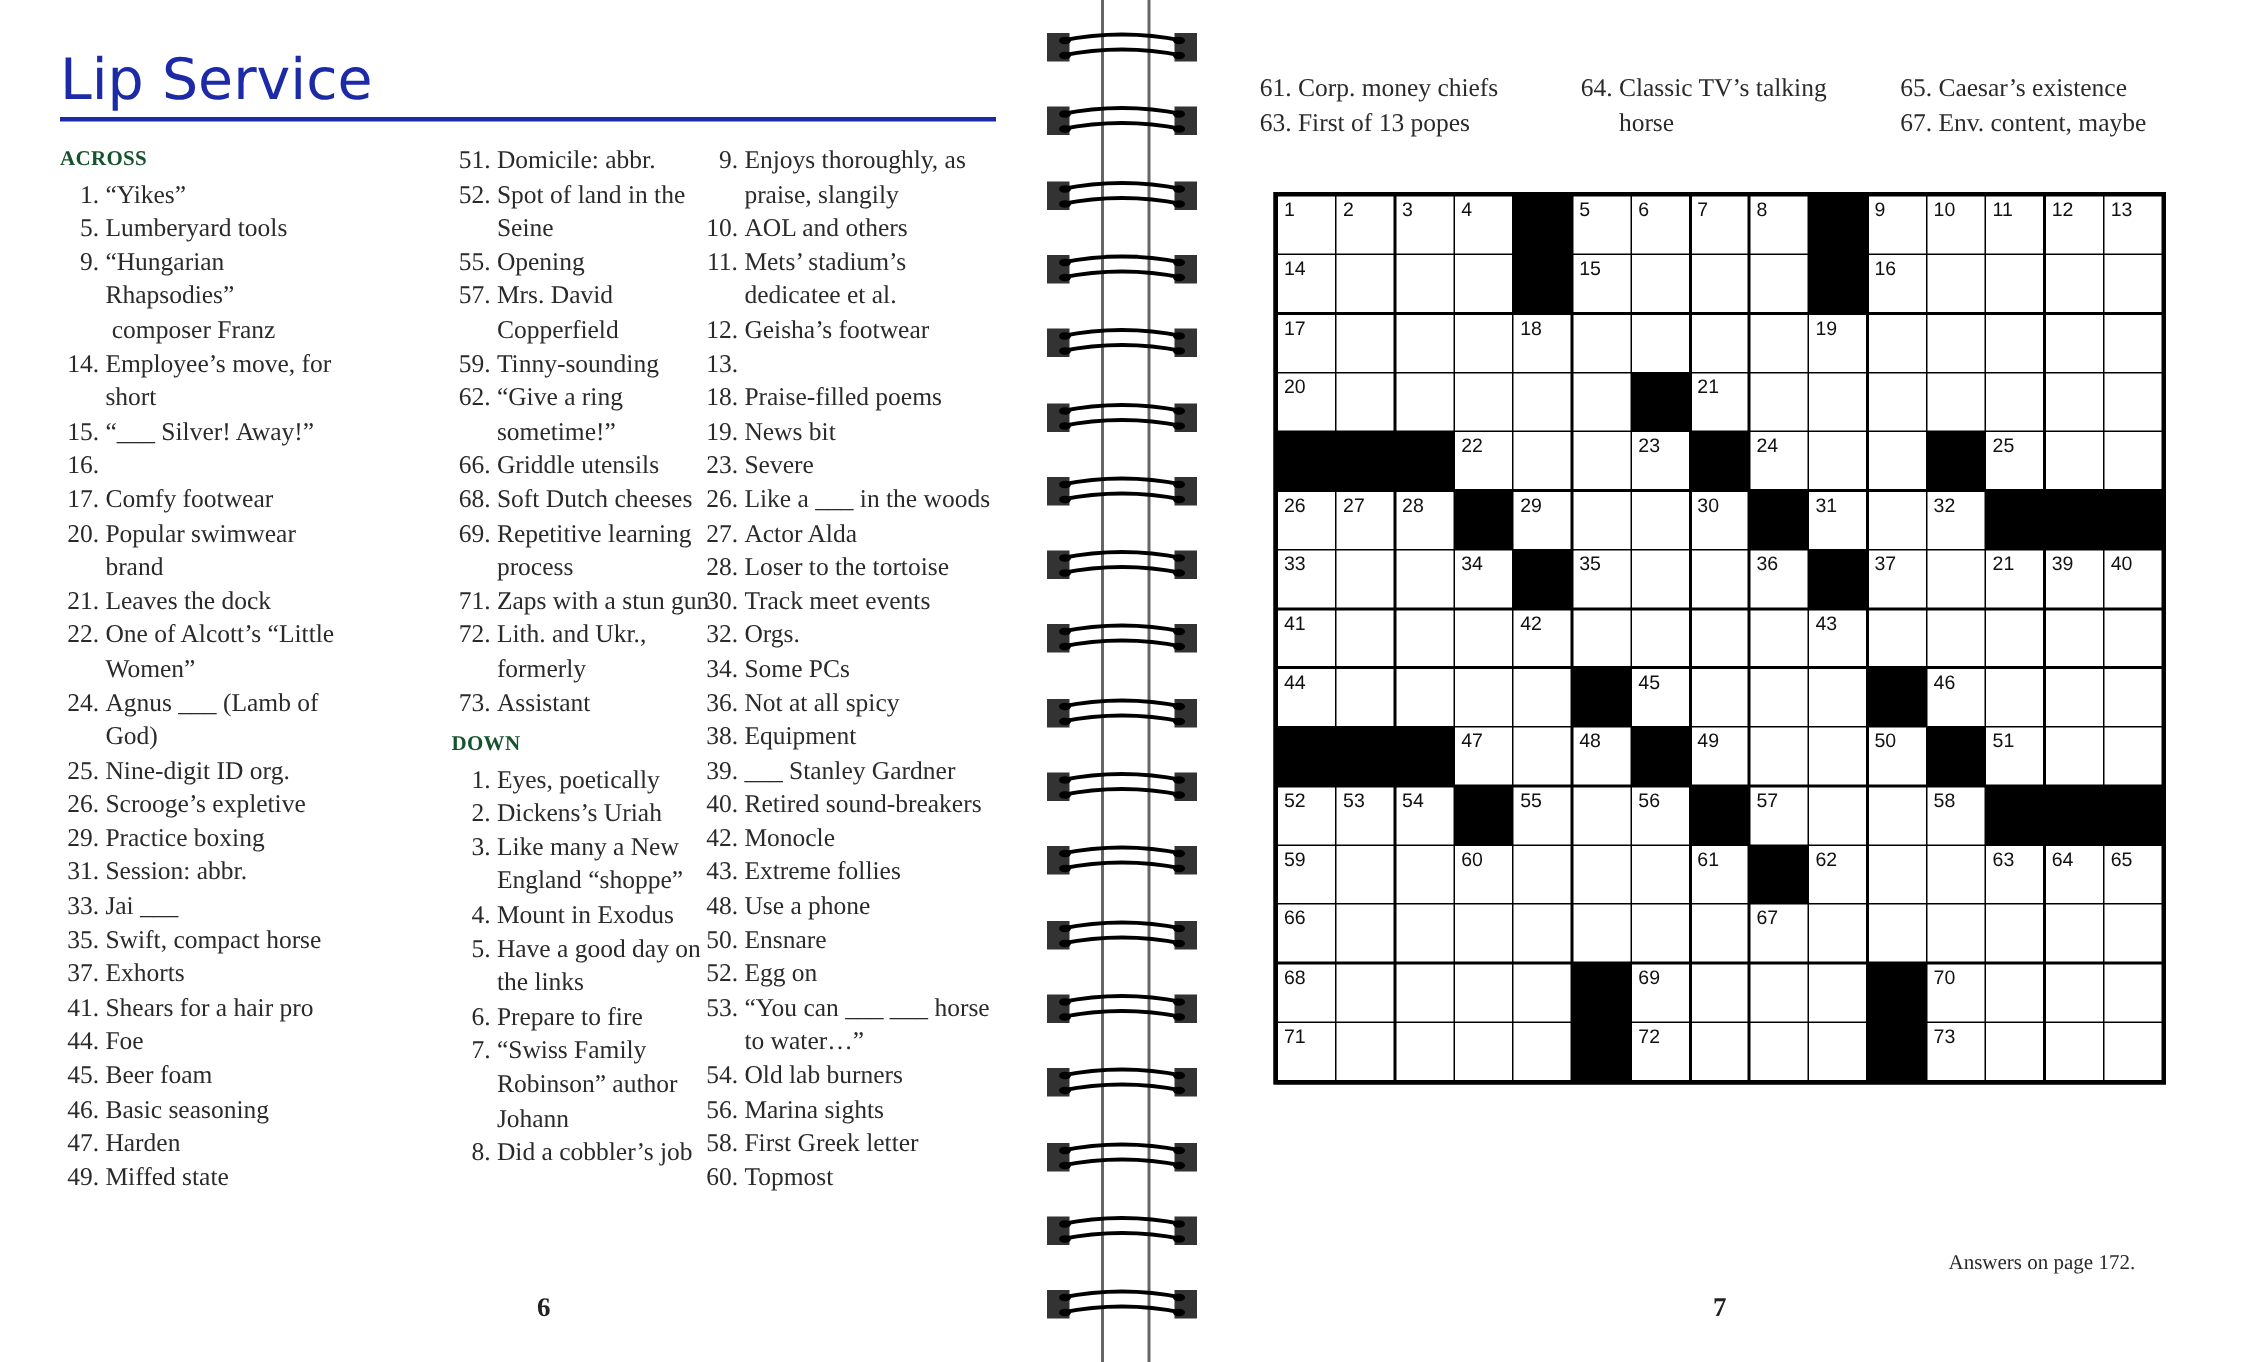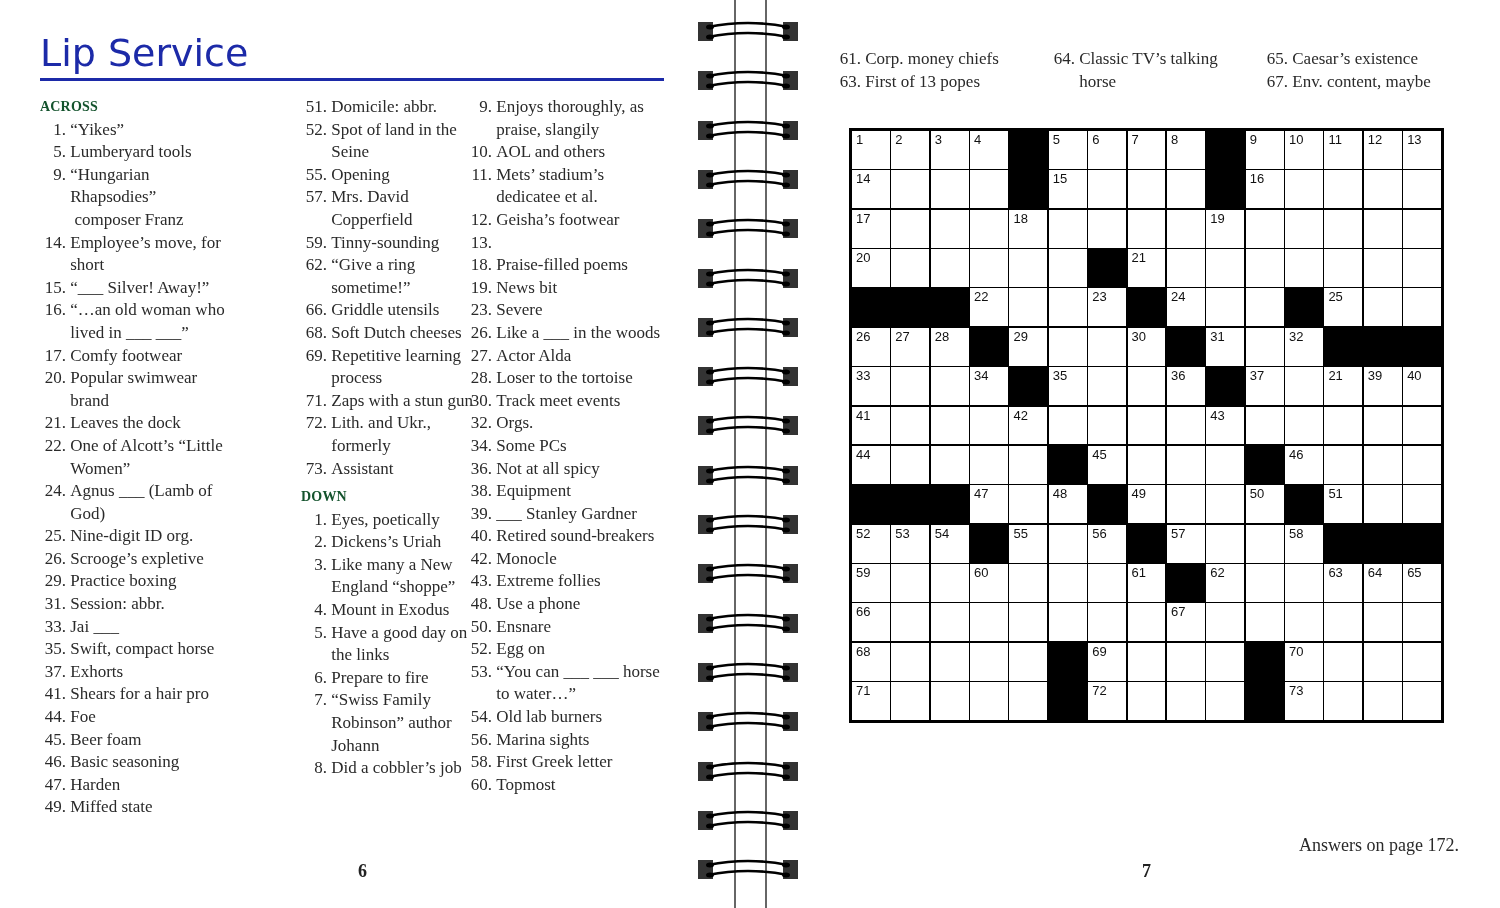--- a/index.html
+++ b/index.html
@@ -39,21 +39,21 @@
 
   .col-top { position: absolute; top: 48px; font-size: 17px; line-height: 22.6px; color: #2a2a2a; }
   .ct1 { left: 835px; width: 210px; }
   .ct2 { left: 1049px; width: 210px; }
   .ct3 { left: 1262px; width: 210px; }
   .col-top .clue .num { width: 26px; text-align: right; }
 
   .page-num { position: absolute; top: 861px; font-size: 18px; font-weight: bold; color: #222; }
   .pn-left { left: 358px; }
   .pn-right { left: 1142px; }
-  .answers { position: absolute; left: 1299px; top: 835px; font-size: 18px; color: #2a2a2a; }
+  .answers { position: absolute; left: 1299px; top: 835px; font-size: 14px; color: #2a2a2a; }
 
   
   .spine-line { position: absolute; top: 0; width: 2px; height: 908px; background: #666; }
   .ring { position: absolute; left: 698px; width: 100px; height: 22px; }
   .ring .tab { position: absolute; top: 2px; width: 15px; height: 19px; background: #333; }
   .ring .tab.l { left: 0; }
   .ring .tab.r { right: 0; }
   .ring svg { position: absolute; left: 0; top: 0; }
 
   
@@ -115,24 +115,20 @@
         </span>
       </div>
       <div class="clue">
         <span class="num">15.</span>
         <span class="txt">
           <span class="line">&nbsp;“___ Silver! Away!”</span>
         </span>
       </div>
       <div class="clue">
         <span class="num">16.</span>
-        <span class="txt">
-          <span class="line">&nbsp;“…an old woman who</span>
-          <span class="line">&nbsp;lived in ___ ___”</span>
-        </span>
       </div>
       <div class="clue">
         <span class="num">17.</span>
         <span class="txt">
           <span class="line">&nbsp;Comfy footwear</span>
         </span>
       </div>
       <div class="clue">
         <span class="num">20.</span>
         <span class="txt">

